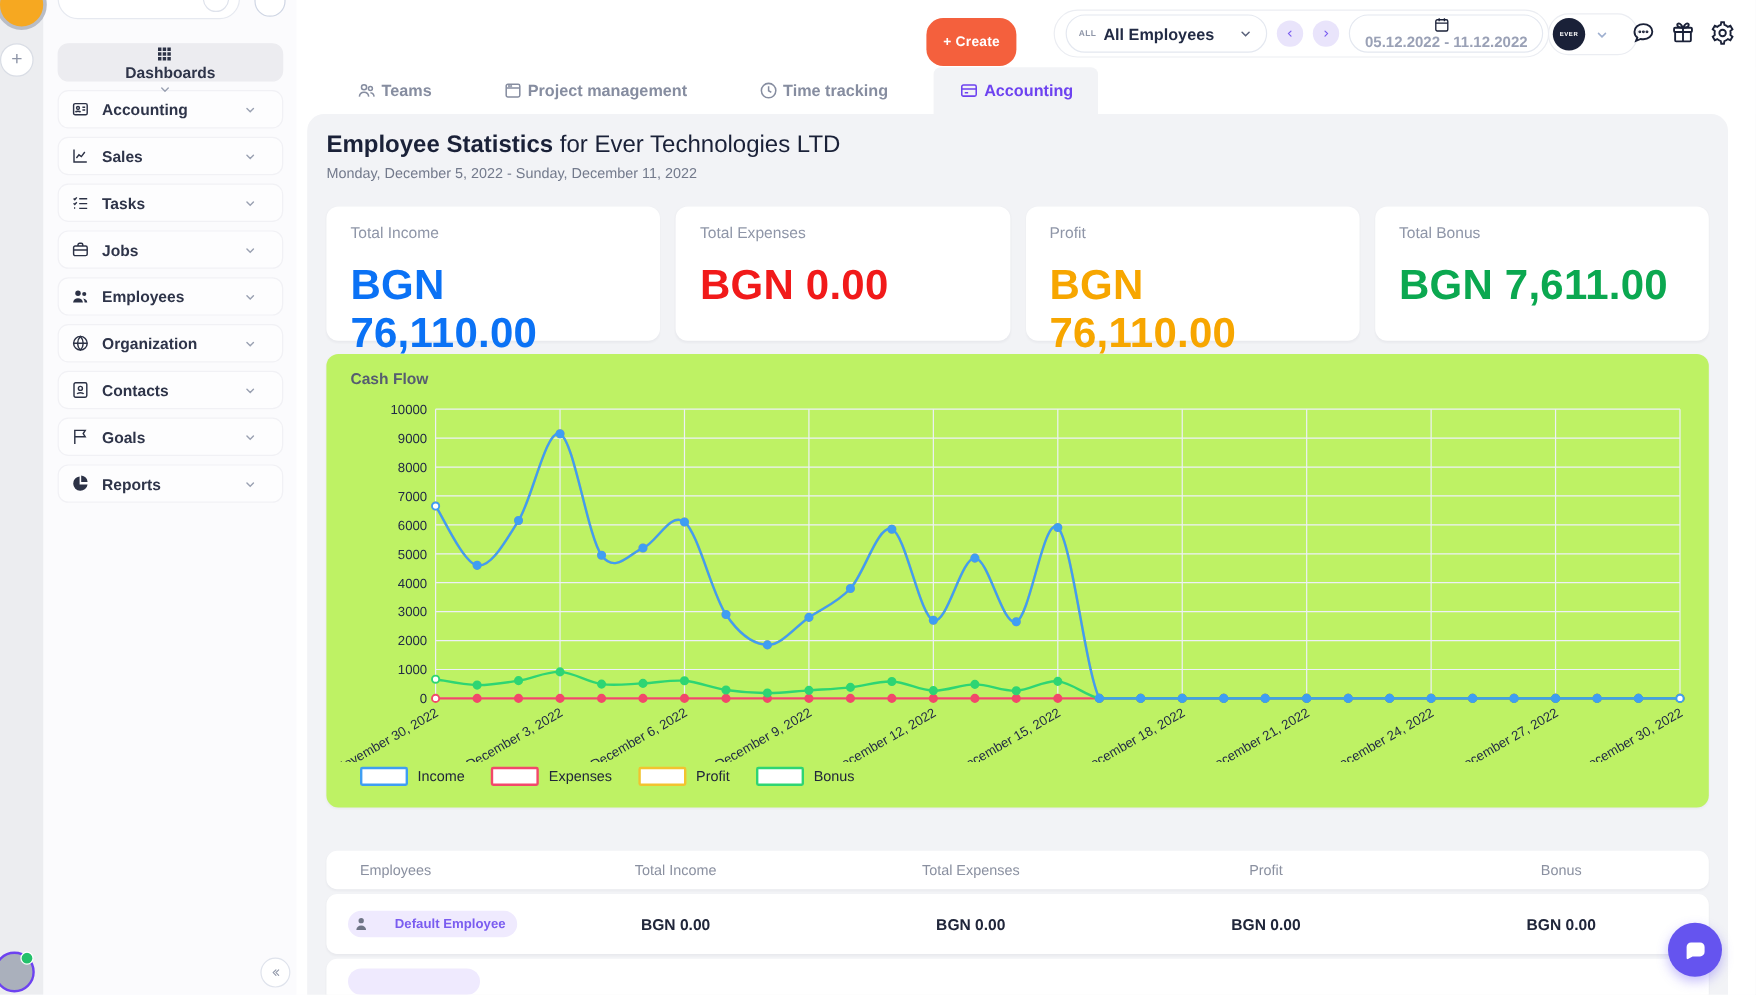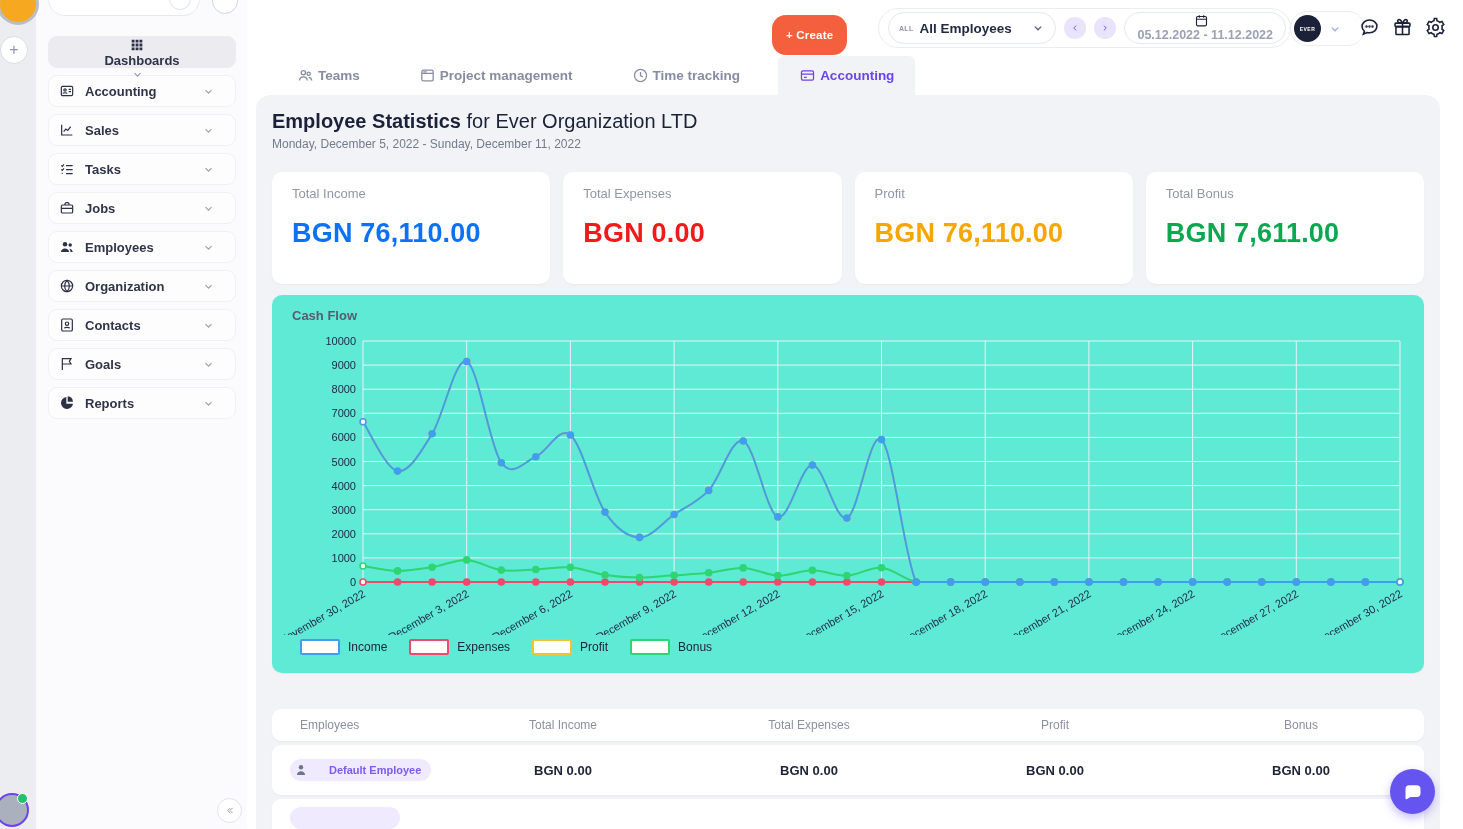--- a/index.html
+++ b/index.html
@@ -81,23 +81,23 @@
   .content{position:absolute;top:95px;left:9px;width:1184px;height:760px;background:#f2f3f6;
            border-radius:14px 14px 0 0;padding:13px 16px 0 16px;box-sizing:border-box;}
   .page-title{font-size:20px;color:#1a2138;line-height:26px;}
   .page-title .b{font-weight:700;}
   .page-subtitle{font-size:12px;color:#737a8c;margin-top:3px;}
 
   .stats-row{display:flex;gap:13px;margin-top:21px;}
   .stat-card{flex:1;height:112px;background:#fff;border-radius:10px;box-shadow:0 1px 2px rgba(25,30,60,.04);
              padding:14px 20px;box-sizing:border-box;}
   .stat-card .lab{font-size:13px;color:#8f96a8;}
-  .stat-card .val{font-size:27px;font-weight:600;margin-top:17px;letter-spacing:.2px;}
-
-  .chart-card{position:relative;height:378px;background:#5eead4;border-radius:10px;margin-top:11px;
+  .stat-card .val{font-size:35px;font-weight:600;margin-top:17px;letter-spacing:.2px;}
+
+  .chart-card{position:relative;height:378px;background:#bef264;border-radius:10px;margin-top:11px;
               box-shadow:0 1px 2px rgba(25,30,60,.04);}
   .chart-title{position:absolute;left:20px;top:13px;font-size:13px;font-weight:600;color:#565d70;}
   #cashflow-svg{position:absolute;left:0;top:0;width:1152px;height:340px;}
   .legend{position:absolute;left:28px;top:344px;display:flex;align-items:center;gap:22px;}
   .legend-item{display:flex;align-items:center;cursor:pointer;}
   .legend-box{width:36px;height:12px;border-radius:2px;background:#fff;border:2px solid #000;}
   .legend-lab{font-size:12px;color:#20263a;margin-left:8px;}
   .tick{font-size:11px;fill:#222b45;}
 
   .thead-card{height:32px;background:#fff;border-radius:9px;margin-top:36px;display:grid;
@@ -401,21 +401,21 @@
             <rect x="3.5" y="5.5" width="17" height="13" rx="2"></rect>
             <path d="M3.5 10h17M7 14.5h4"></path>
           </svg>
         </span>
         <span>Accounting</span>
       </div>
     </div>
 
   <div class="content">
     <div class="page-title">
-      <span class="b">Employee Statistics</span><span> for Ever Organization LTD</span>
+      <span class="b">Employee Statistics</span><span> for Ever Technologies LTD</span>
     </div>
     <div class="page-subtitle">Monday, December 5, 2022 - Sunday, December 11, 2022</div>
 
     <div class="stats-row" id="stats-row">
         <div class="stat-card">
           <div class="lab">Total Income</div>
           <div class="val" style="color: rgb(11, 114, 245);">BGN 76,110.00</div>
         </div>
         <div class="stat-card">
           <div class="lab">Total Expenses</div>

